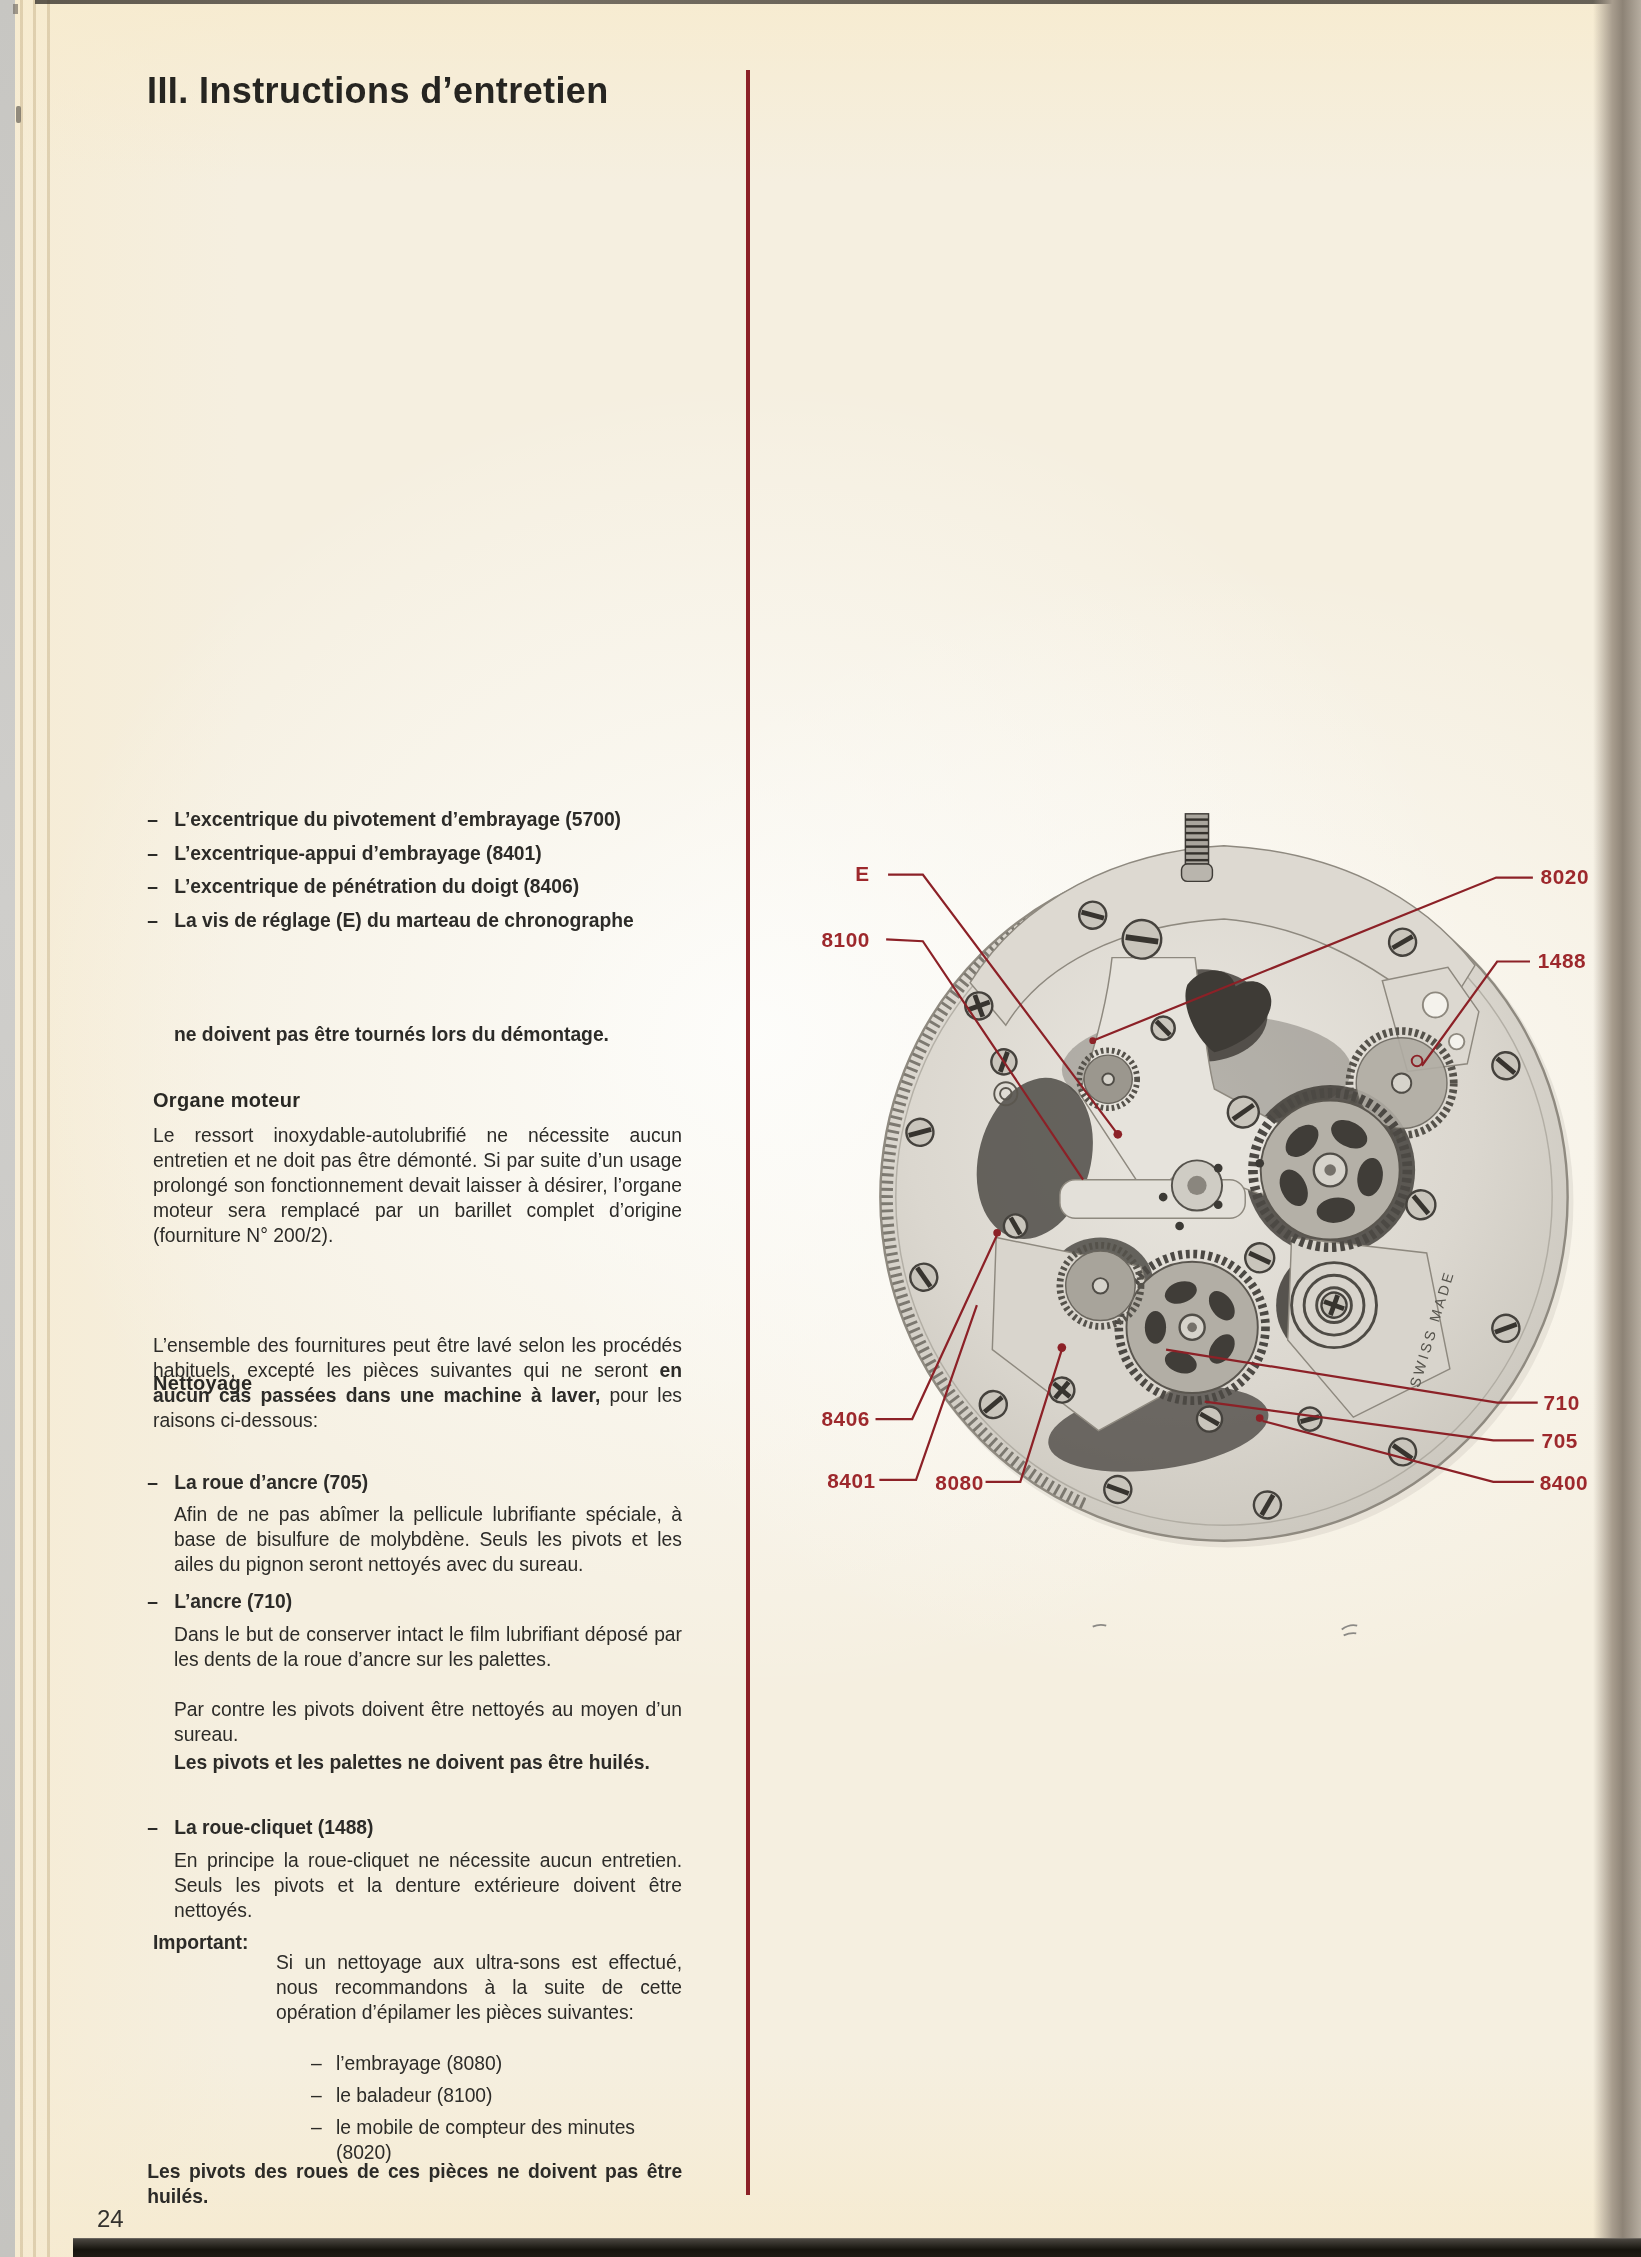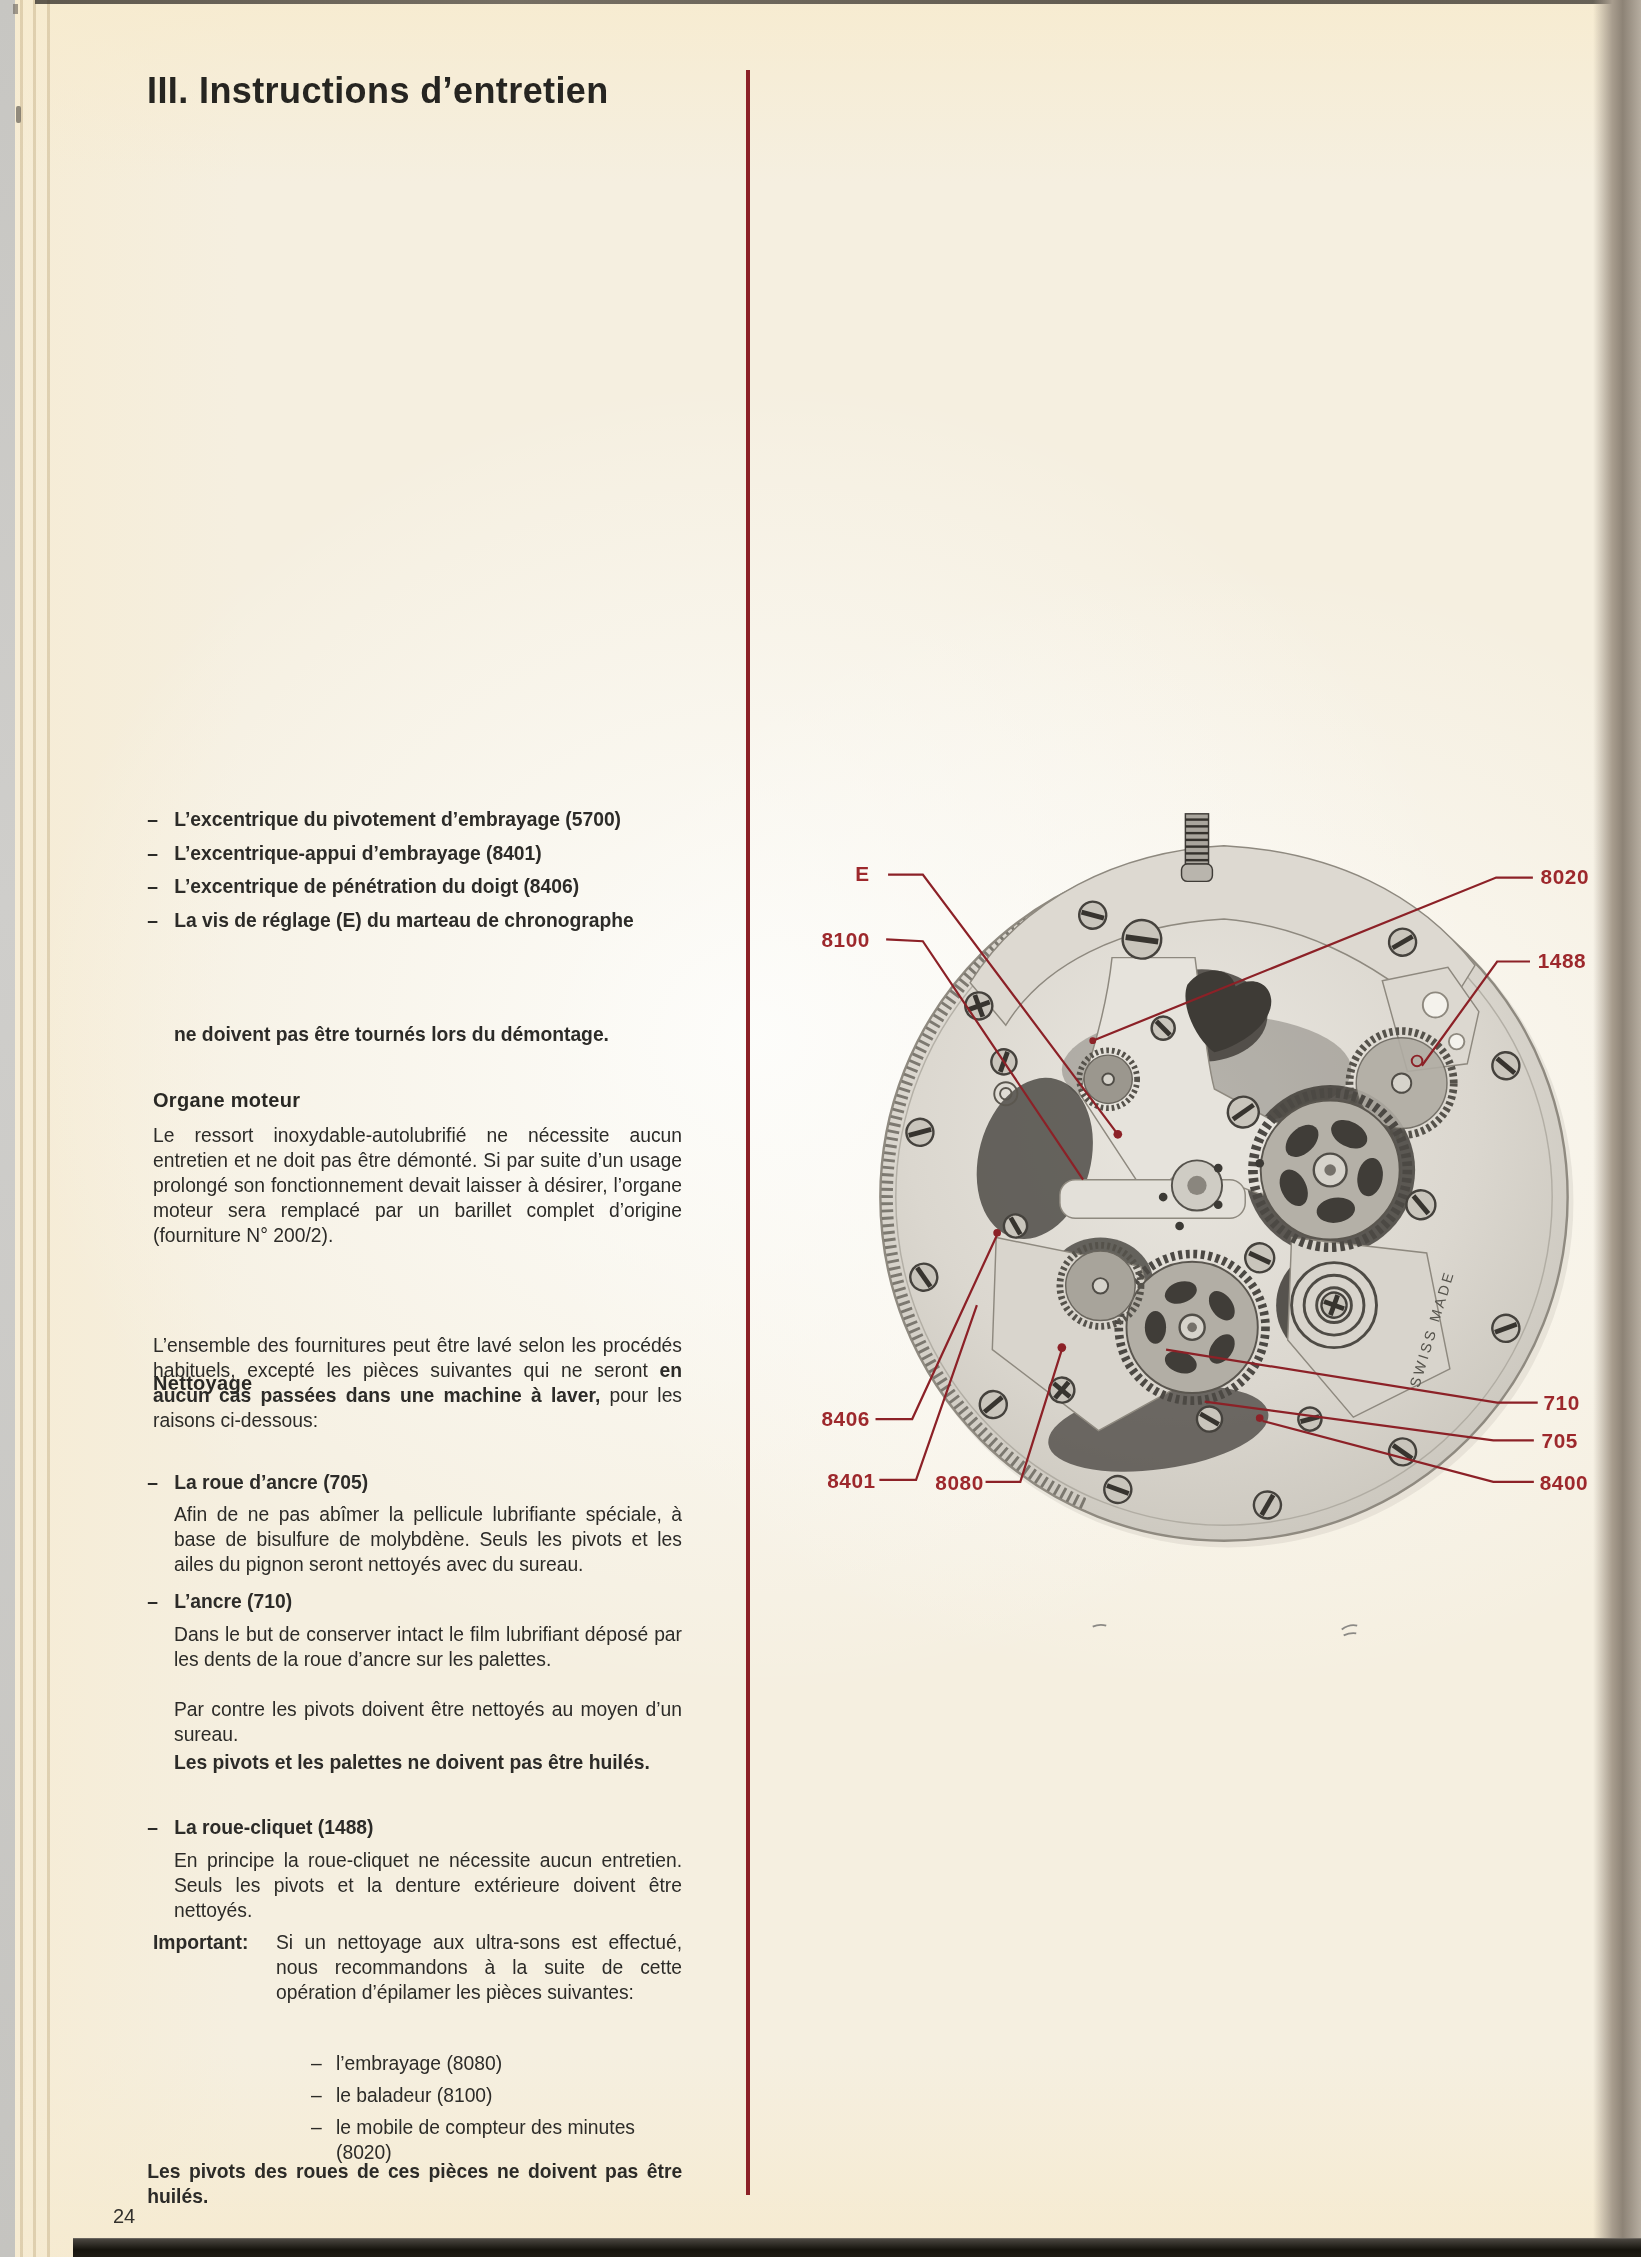--- a/index.html
+++ b/index.html
@@ -34,26 +34,26 @@
   
   .column{left:153px;top:0;width:529px;height:2257px;}
   .jp{text-align:justify;}
   .body-t{font-size:19.3px;line-height:25px;}
   .bold{font-weight:700;}
   .heading{font-size:20px;font-weight:700;letter-spacing:0.3px;color:#292824;}
   .flexrow{display:flex;}
   .dash{flex:0 0 27px;margin-left:-5.8px;font-weight:700;}
   .ind{left:21px;width:508px;}
   .imp-label{flex:0 0 123px;font-weight:700;}
-  .imp-text{width:406px;}
+  .imp-text{width:406px;margin-top:20px;}
   .imp-items{left:158px;width:371px;}
   .imp-item{display:flex;margin-bottom:6.8px;}
   .imp-item .dash{flex:0 0 25px;margin-left:0;font-weight:400;}
   .final-note{left:-5.8px;width:535px;font-weight:700;}
-  .page-num{left:113px;top:2205px;font-size:20px;color:#33312d;}
+  .page-num{left:97px;top:2205px;font-size:24px;color:#33312d;}
   
   .fig-svg{left:0;top:0;}
   .fig-label{font-family:"Liberation Sans",sans-serif;font-weight:700;font-size:21.5px;fill:#9d282c;letter-spacing:.6px;}
   .callout{stroke:#8c2127;stroke-width:2.3;fill:none;}
   .cdot{fill:#8c2127;stroke:none;}
   .cring{fill:none;stroke:#8c2127;stroke-width:2;}
   .screw circle{fill:#c9c5bc;stroke:#45423d;stroke-width:2.5;}
   .screw rect{fill:#37342f;}
   .gearhole{fill:#403d38;}
   .engrave{font-family:"Liberation Sans",sans-serif;font-size:15px;letter-spacing:3px;fill:#55534c;}

